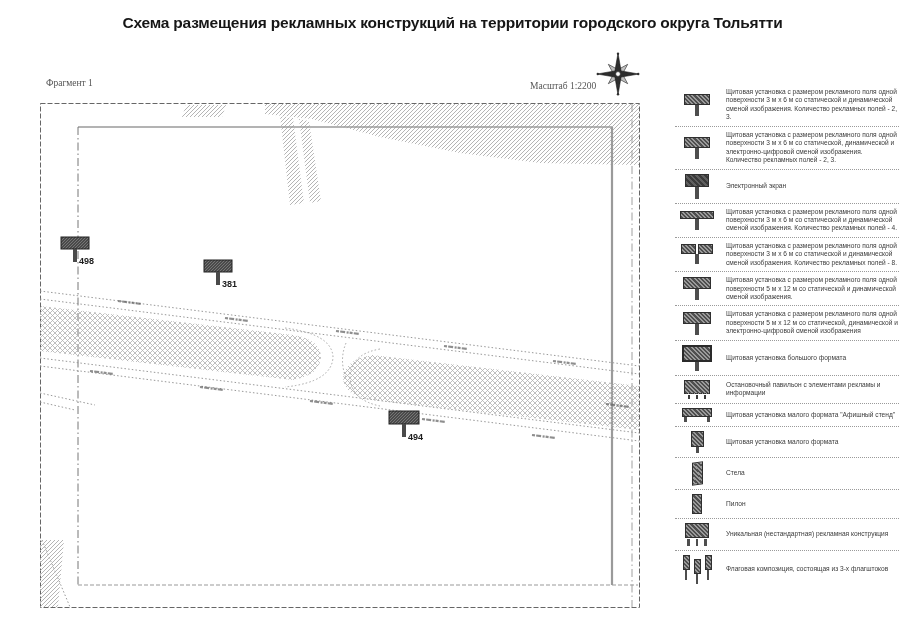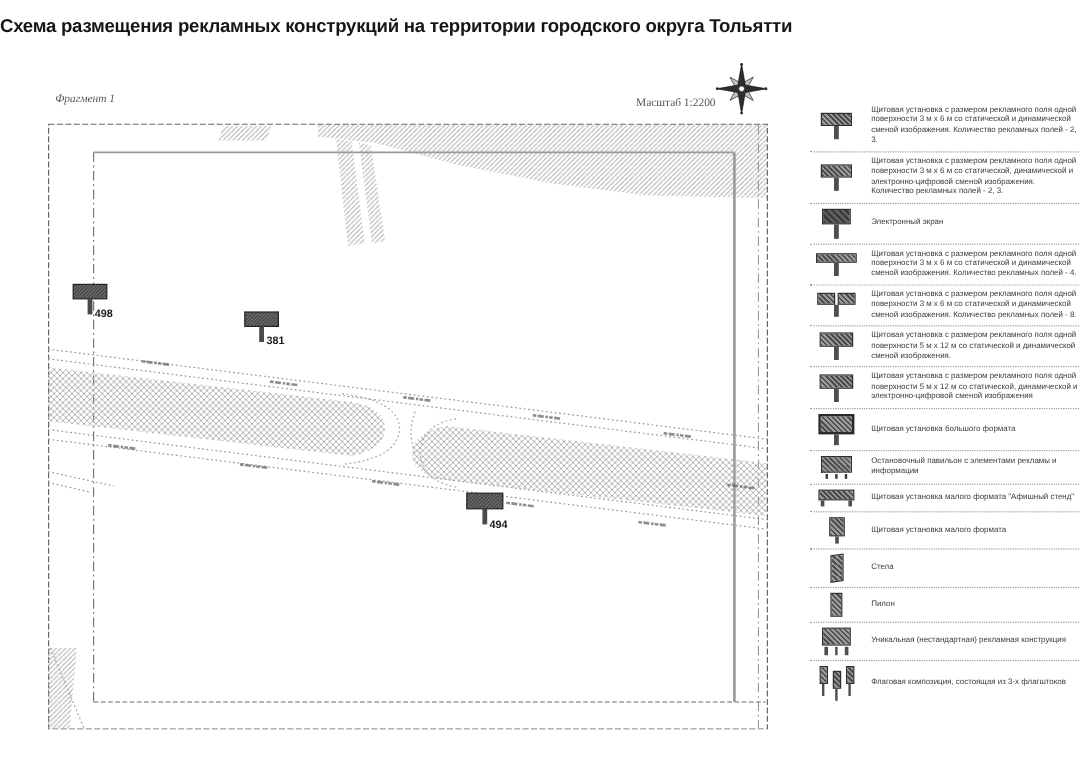--- a/index.html
+++ b/index.html
@@ -1,21 +1,21 @@
 <!DOCTYPE html>
 <html><head>
 <meta charset="utf-8">
 <style>
   html,body{margin:0;padding:0;background:#ffffff;}
   #stage{position:relative;width:905px;height:640px;background:#ffffff;overflow:hidden;
          font-family:"Liberation Sans",sans-serif;color:#333;}
-  .title{position:absolute;left:0;top:14px;width:100%;text-align:left;
+  .title{position:absolute;left:0;top:14px;width:100%;text-align:center;
          font-size:15.5px;font-weight:bold;color:#161616;letter-spacing:-0.2px;}
   .serif-label{position:absolute;font-family:"Liberation Serif",serif;font-size:9.5px;color:#555;}
-  #fragment-label{left:46px;top:78px;font-style:italic;}
+  #fragment-label{left:46px;top:78px;}
   #scale-label{left:530px;top:81px;text-align:center;}
   #compass{position:absolute;left:596px;top:52px;width:44px;height:44px;}
   #map-svg{position:absolute;left:40px;top:103px;width:600px;height:505px;}
   .mlabel{font:bold 9px "Liberation Sans",sans-serif;fill:#1c1c1c;}
 
   
   #legend{position:absolute;left:675px;top:84px;width:224px;height:552px;display:flex;flex-direction:column;}
   .lrow{display:flex;align-items:center;gap:7px;padding:4px 0;border-bottom:1px dotted #9a9a9a;}
   .lrow:last-child{border-bottom:none;}
   .licon{flex:0 0 44px;display:flex;flex-direction:column;align-items:center;justify-content:center;}

